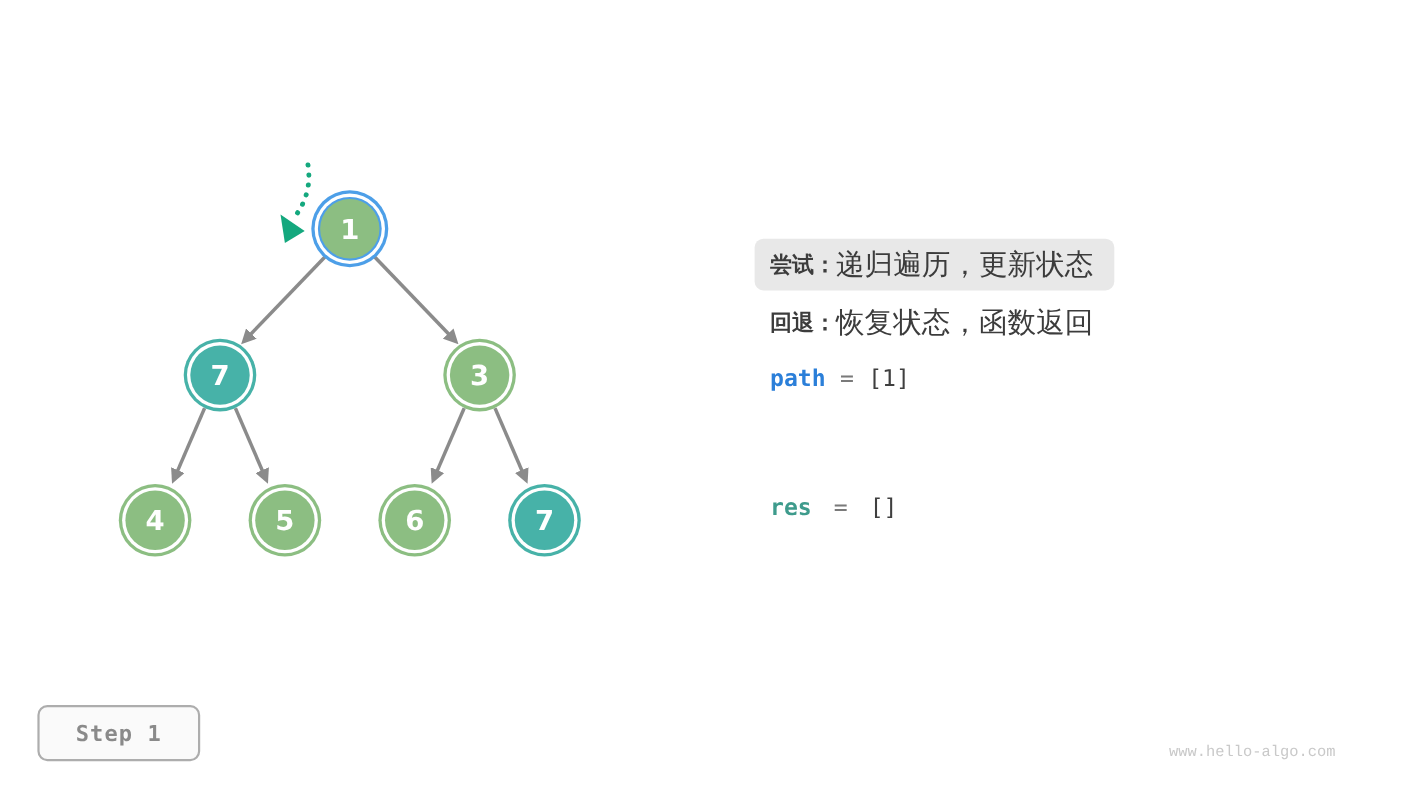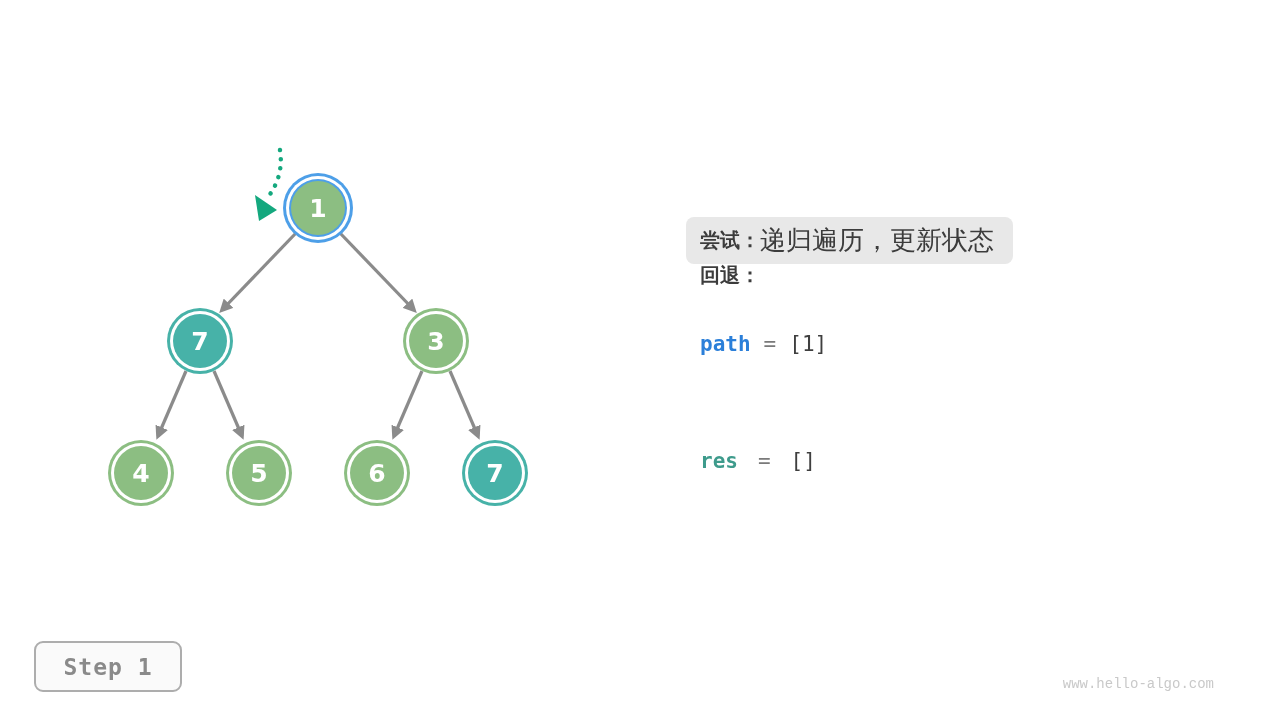--- a/index.html
+++ b/index.html
@@ -44,21 +44,21 @@
     align-items: center;
     white-space: pre;
   }
   #try-line {
     left: 686px; top: 217px;
     width: 327px; height: 47px;
     background: var(--panel_bg);
     border-radius: 8px;
     padding-left: 14px;
   }
-  #back-line { left: 700px; top: 260px; height: 30px; }
+  #back-line { left: 700px; top: 278px; height: 30px; }
   .zh-label { font-weight: bold; color: var(--text_dark); font-size: 20px; }
   .zh-text  { font-weight: normal; color: var(--text_dark); font-size: 26px; }
 
   .code-line {
     font-family: "DejaVu Sans Mono", "Liberation Mono", monospace;
     font-size: 21px;
     gap: 13px;
     justify-content: center;
   }
   #path-line { left: 700px; top: 330px; height: 28px; }
@@ -73,21 +73,21 @@
     position: absolute;
     left: 34px; top: 641px;
     width: 148px; height: 51px;
     background: #fafafa;
     border: 2px solid #adadad;
     border-radius: 9px;
     display: flex;
     align-items: center;
     justify-content: center;
     font-family: "DejaVu Sans Mono", "Liberation Mono", monospace;
-    font-size: 23px;
+    font-size: 20px;
     font-weight: bold;
     color: #8a8a8a;
     letter-spacing: 1px;
   }
 
   
   #watermark {
     position: absolute;
     right: 66px; top: 676px;
     font-family: Liberation Mono, monospace;
@@ -130,20 +130,21 @@
       <div class="tree-node" style="left: 468px; top: 446px; background: rgb(71, 178, 168); box-shadow: rgb(255, 255, 255) 0px 0px 0px 3px, rgb(71, 178, 168) 0px 0px 0px 6px;">7</div>
     </div>
 
   <div id="try-line" class="panel-line">
     <span class="zh-label">尝试：</span>
     <span class="zh-text">递归遍历，更新状态</span>
   </div>
 
   <div id="back-line" class="panel-line">
     <span class="zh-label">回退：</span>
+    <span class="zh-text">恢复状态，函数返回</span>
   </div>
 
   <div id="path-line" class="panel-line code-line">
     <span class="var-path">path</span>
     <span class="code-op">=</span>
     <span class="code-val">[1]</span>
   </div>
 
   <div id="res-line" class="panel-line code-line">
     <span class="var-res">res</span>

